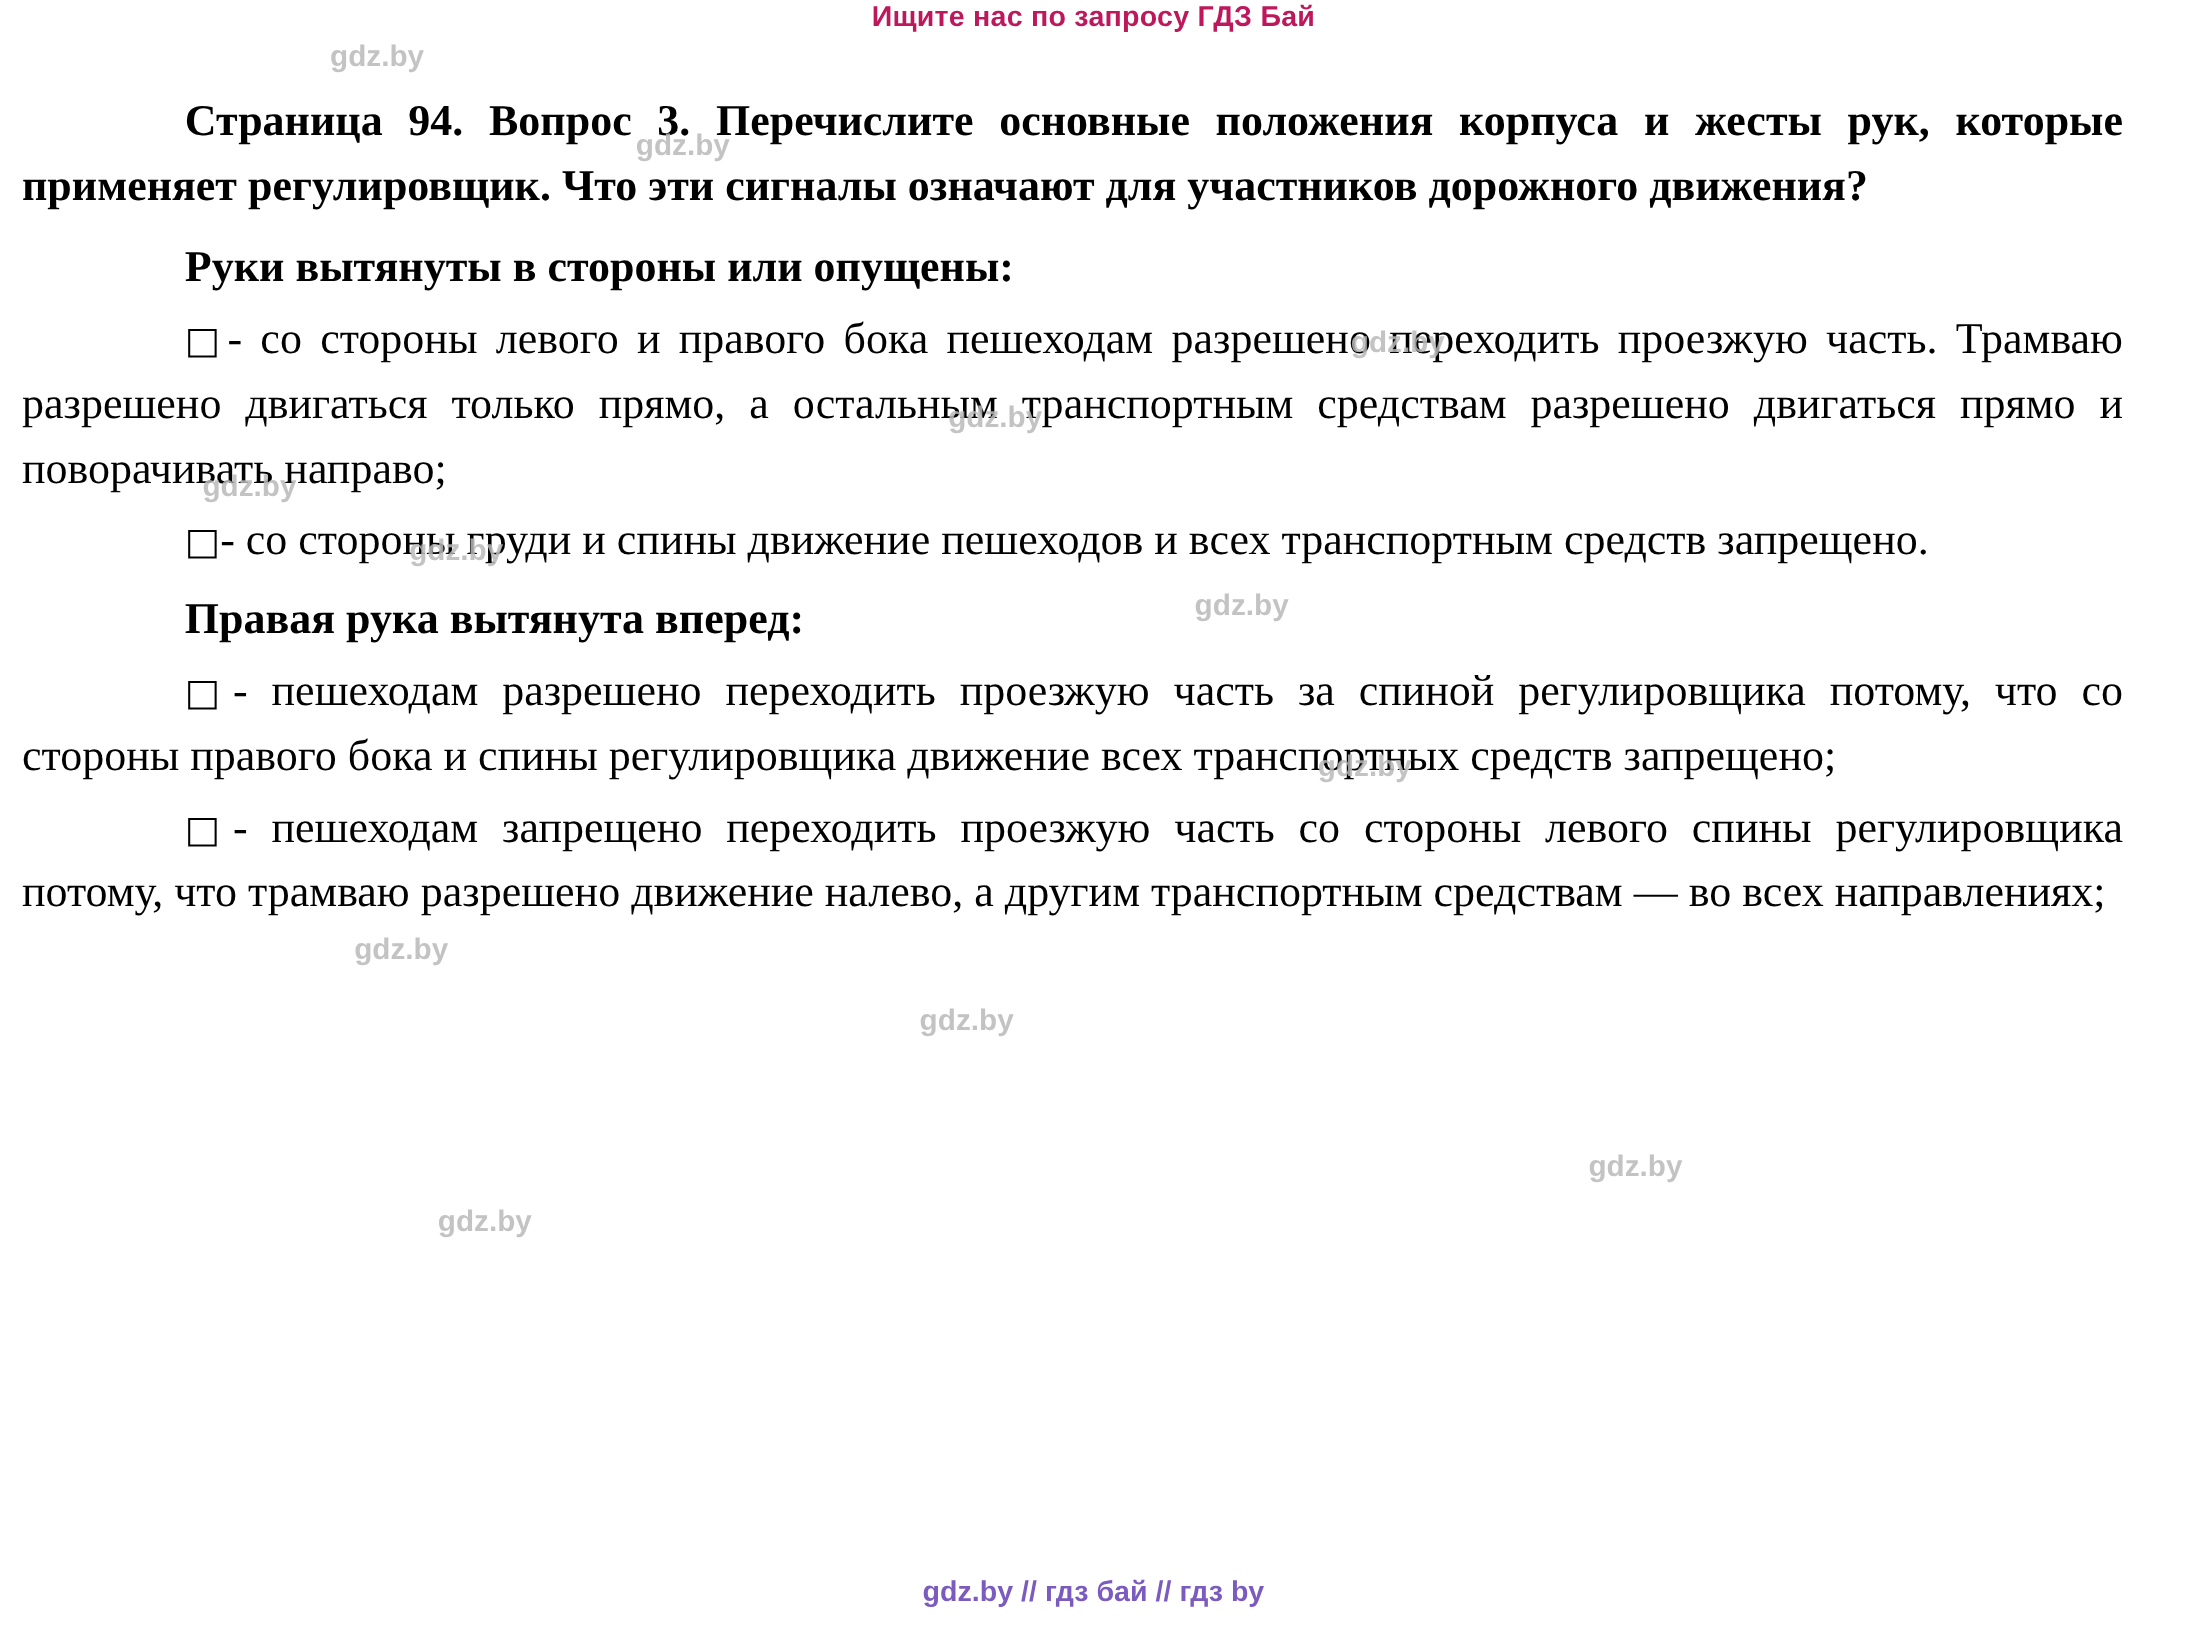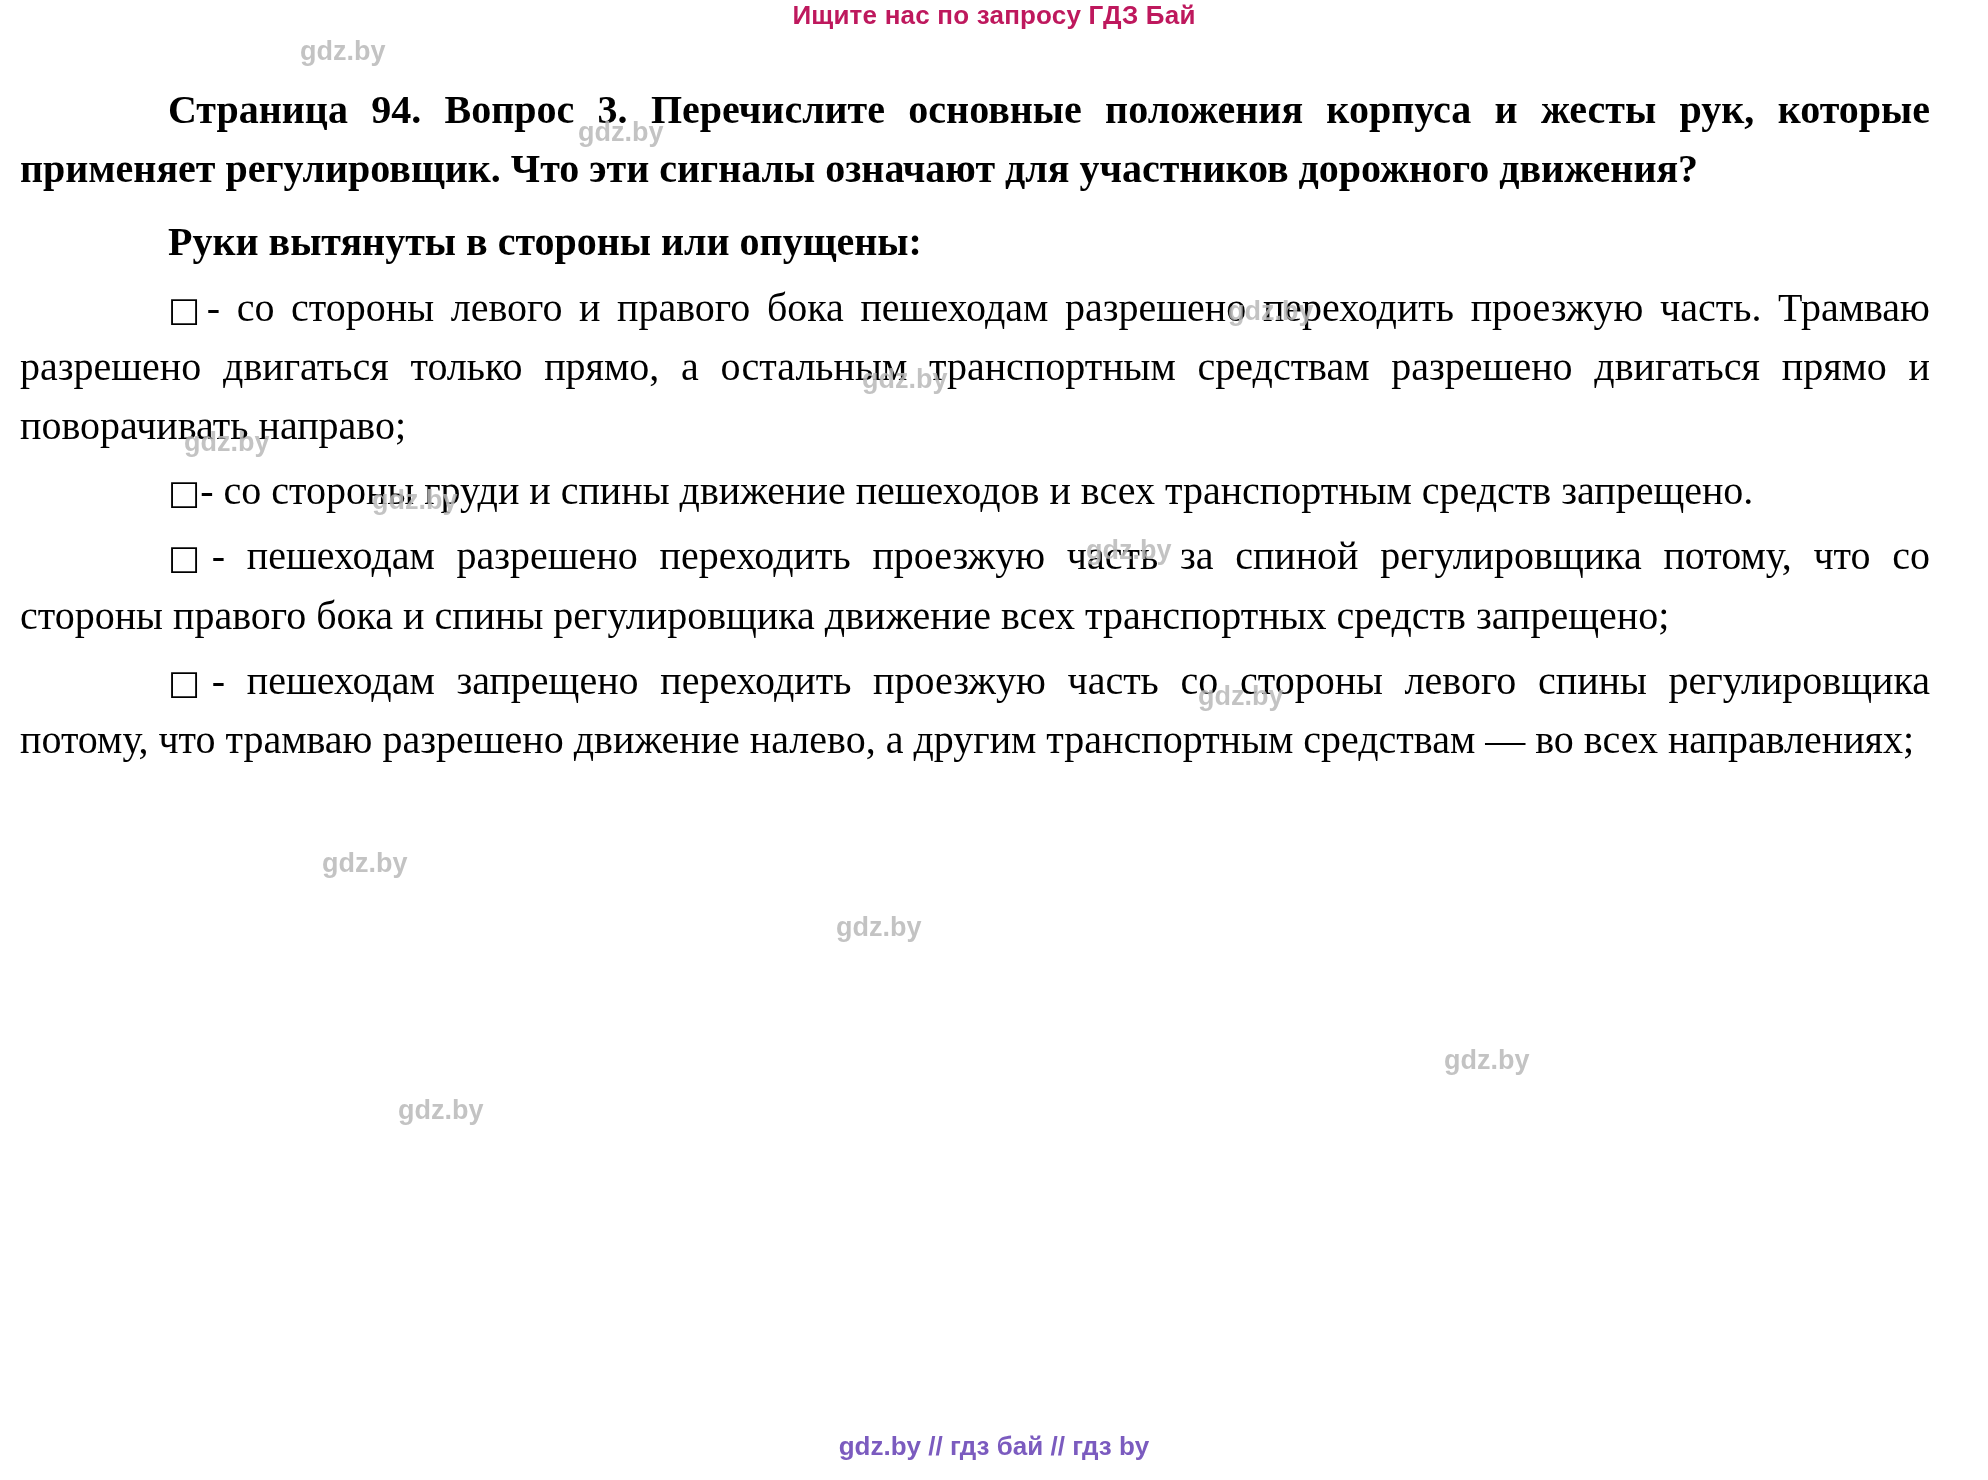--- a/index.html
+++ b/index.html
@@ -102,20 +102,21 @@
   <div class="content">
 
     <p class="q-title">Страница 94. Вопрос 3. Перечислите основные положения корпуса и жесты рук, которые применяет регулировщик. Что эти сигналы означают для участников дорожного движения?</p>
 
     <p class="sub-head">Руки вытянуты в стороны или опущены:</p>
 
     <p class="bullet-par"><span class="box">□</span><span>- со стороны левого и правого бока пешеходам разрешено переходить проезжую часть. Трамваю разрешено двигаться только прямо, а остальным транспортным средствам разрешено двигаться прямо и поворачивать направо;</span></p>
 
     <p class="bullet-par"><span class="box">□</span><span>- со стороны груди и спины движение пешеходов и всех транспортным средств запрещено.</span></p>
 
+    <p class="sub-head">Правая рука вытянута вперед:</p>
 
     <p class="bullet-par"><span class="box">□</span><span>- пешеходам разрешено переходить проезжую часть за спиной регулировщика потому, что со стороны правого бока и спины регулировщика движение всех транспортных средств запрещено;</span></p>
 
     <p class="bullet-par"><span class="box">□</span><span>- пешеходам запрещено переходить проезжую часть со стороны левого спины регулировщика потому, что трамваю разрешено движение налево, а другим транспортным средствам — во всех направлениях;</span></p>
 
   </div>
 
   <div>
     <span class="wm" style="left:300px; top:36px;">gdz.by</span>
     <span class="wm" style="left:578px; top:117px;">gdz.by</span>

